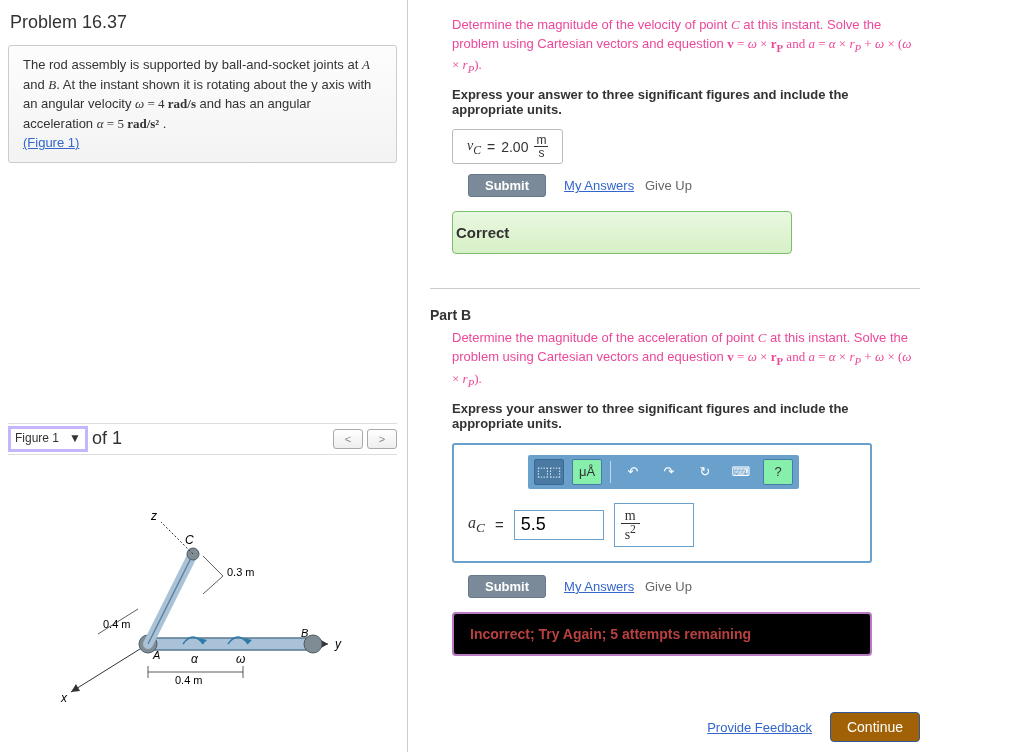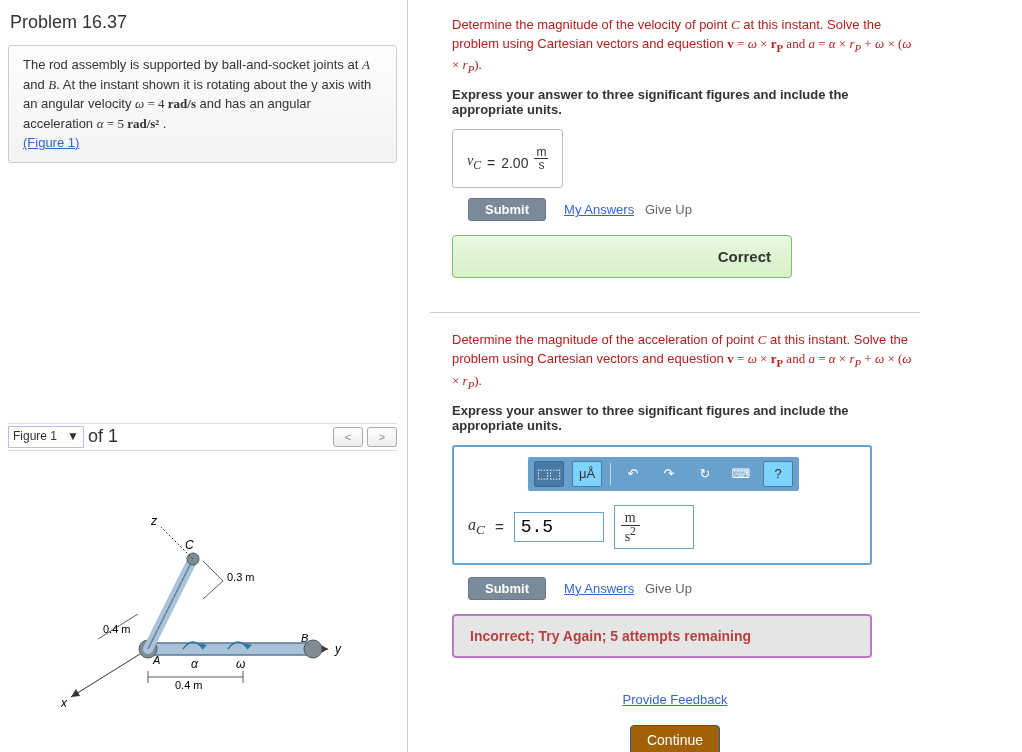--- a/index.html
+++ b/index.html
@@ -47,21 +47,21 @@
     margin-top: 260px;
     display: flex;
     align-items: center;
     gap: 2px;
     padding: 2px 0;
     border-top: 1px solid #ddd;
     border-bottom: 1px solid #ddd;
   }
   .figure-select {
     font-size: 12px;
-    border: 1px solid #c4b5fd;
+    border: 3px solid #c4b5fd;
     background: #fff;
     padding: 1px 4px;
     height: 18px;
     line-height: 16px;
   }
   .figure-of {
     font-size: 18px;
     color: #333;
     margin-left: 2px;
   }
@@ -107,34 +107,34 @@
     font-size: 14px;
     margin-bottom: 6px;
   }
   .part-body {
     padding-left: 22px;
     margin-bottom: 16px;
   }
   .prompt {
     font-size: 13px;
     line-height: 1.45;
-    color: #b91c1c;
+    color: #ec4899;
     margin-bottom: 10px;
   }
   .instr {
     font-weight: bold;
     font-size: 13px;
     margin-bottom: 12px;
   }
   .answer-box-a {
     border: 1px solid #bbb;
     border-radius: 3px;
-    padding: 16px 14px;
+    padding: 4px 14px;
     display: inline-flex;
-    align-items: flex-end;
+    align-items: center;
     gap: 6px;
     font-size: 14px;
     margin-bottom: 10px;
   }
   .frac {
     display: inline-flex;
     flex-direction: column;
     align-items: center;
     font-size: 12px;
     line-height: 1;
@@ -168,27 +168,26 @@
   }
   .plain {
     color: #666;
     font-size: 13px;
     cursor: pointer;
   }
   .correct-box {
     border: 1px solid #7bbf6a;
     background: linear-gradient(#eaf8e1, #d6f0c6);
     border-radius: 4px;
-    padding: 12px 20px;
+    padding: 12px 3px;
     font-size: 15px;
     font-weight: bold;
     color: #333;
     width: 340px;
     box-sizing: border-box;
-    text-align: right;
   }
 
   .divider {
     border: none;
     border-top: 1px solid #ccc;
     margin: 18px 0;
   }
 
   .equation-panel {
     border: 2px solid #6aa0cc;
@@ -205,21 +204,21 @@
     padding: 4px 6px;
     display: inline-flex;
     align-items: center;
     gap: 8px;
     margin-bottom: 14px;
     margin-left: 60px;
   }
   .tool-btn {
     width: 28px;
     height: 24px;
-    background: #7dd3fc;
+    background: #86efac;
     border: 1px solid #4a7aa3;
     border-radius: 2px;
     display: flex;
     align-items: center;
     justify-content: center;
     font-size: 13px;
     color: #333;
     cursor: pointer;
   }
   .tool-btn.dark {
@@ -234,21 +233,21 @@
     gap: 10px;
     font-size: 15px;
   }
   .answer-row .var { font-style: italic; font-family: 'Times New Roman', serif; font-size: 16px; }
   .val-input {
     border: 1px solid #6aa0cc;
     height: 30px;
     width: 90px;
     font-size: 18px;
     padding: 4px 6px;
-    font-family: Liberation Mono, monospace;
+    font-family: Liberation Sans, sans-serif;
     box-sizing: border-box;
   }
   .unit-box {
     border: 1px solid #6aa0cc;
     height: 44px;
     width: 80px;
     display: flex;
     align-items: center;
     justify-content: flex-start;
     padding-left: 6px;
@@ -260,38 +259,37 @@
     flex-direction: column;
     align-items: center;
     font-size: 14px;
     line-height: 1.1;
   }
   .unit-frac .num { border-bottom: 1px solid #333; padding: 0 4px; }
   .unit-frac .den { padding: 0 4px; }
 
   .incorrect-box {
     border: 2px solid #b97ac2;
-    background: #e5e5e5;
+    background: #000000;
     border-radius: 4px;
     padding: 12px 16px;
     font-size: 14px;
     font-weight: bold;
     color: #b94040;
     width: 420px;
     box-sizing: border-box;
   }
 
   .bottom-row {
     margin-top: auto;
     display: flex;
     justify-content: flex-end;
     align-items: center;
     gap: 18px;
     padding-top: 18px;
-    flex-direction: column;
   }
   .continue-btn {
     background: #a16207;
     color: #fff;
     border: 1px solid #2d5a9a;
     border-radius: 4px;
     padding: 6px 16px;
     font-size: 14px;
     cursor: pointer;
   }
@@ -401,20 +399,21 @@
           &nbsp;
           <span class="plain">Give Up</span>
         </span>
       </div>
 
       <div class="correct-box">Correct</div>
     </div>
 
     <hr class="divider">
 
+    <div class="part-label">Part B</div>
     <div class="part-body">
       <div class="prompt">
         <span>Determine the magnitude of the acceleration of point </span><span class="mi">C</span><span> at this instant. Solve the problem using Cartesian vectors and equestion </span><span class="rm"><span class="mb">v</span> = <span class="mi">ω</span> × <span class="mb">r<sub>P</sub></span> and <span class="mi">a</span> = <span class="mi">α</span> × <span class="mi">r<sub>P</sub></span> + <span class="mi">ω</span> × (<span class="mi">ω</span> × <span class="mi">r<sub>P</sub></span>).</span>
       </div>
       <div class="instr">Express your answer to three significant figures and include the appropriate units.</div>
 
       <div class="equation-panel">
         <div class="toolbar">
           <span class="tool-btn dark">⬚⬚</span>
           <span class="tool-btn">μÅ</span>

